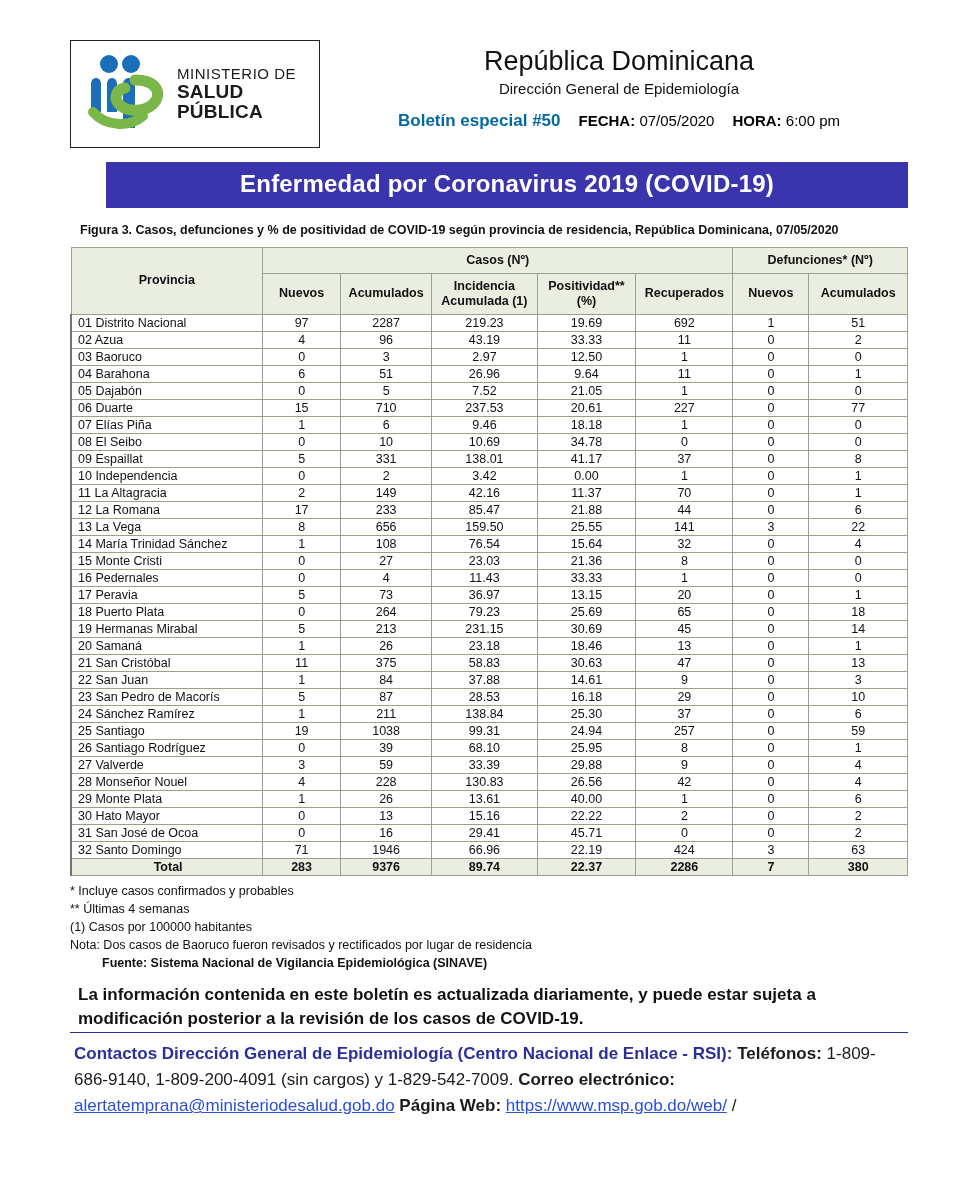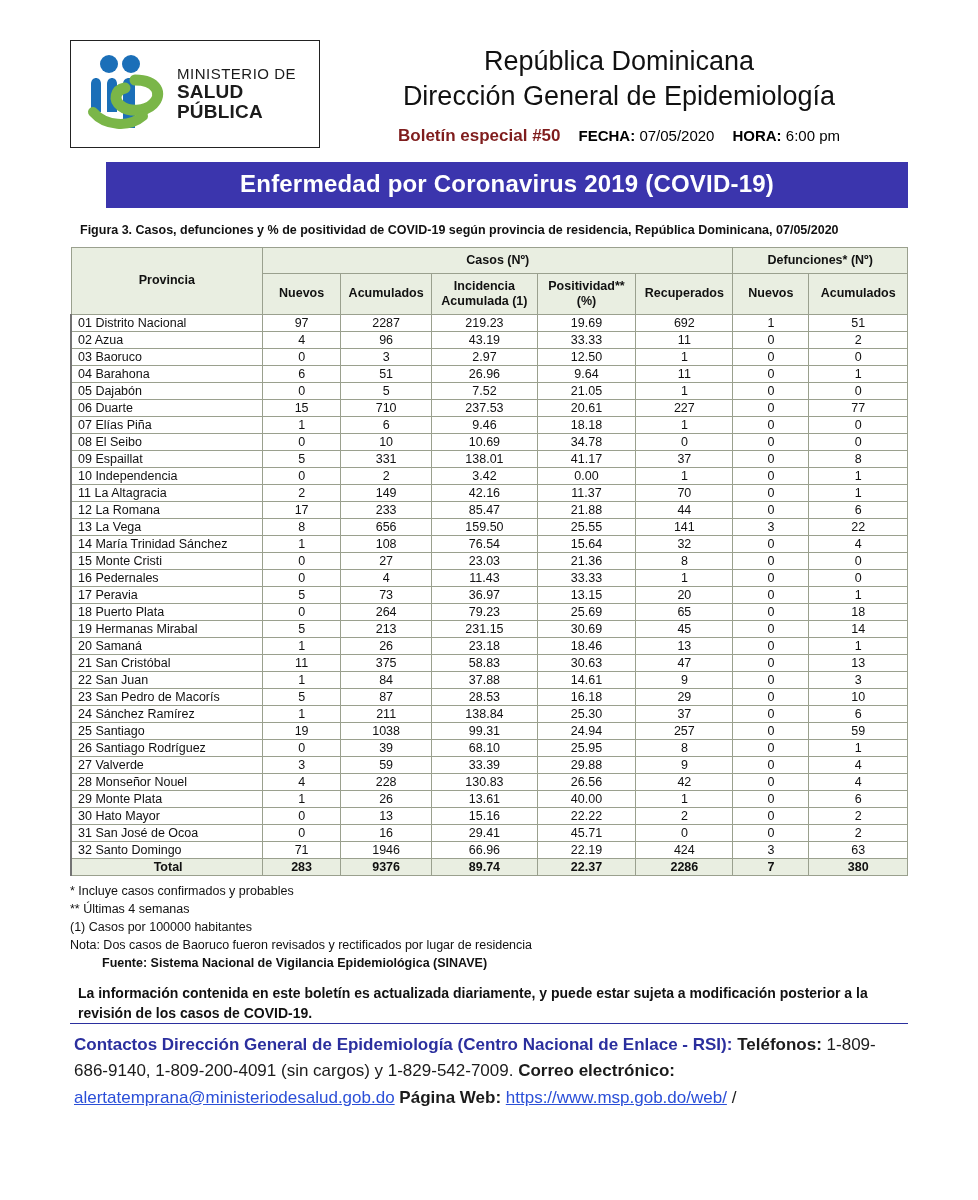--- a/index.html
+++ b/index.html
@@ -59,35 +59,35 @@
     flex: 1;
     text-align: center;
     padding-top: 6px;
   }
   .head-right .t1 {
     font-size: 27px;
     color: #111;
     line-height: 1.15;
   }
   .head-right .t2 {
-    font-size: 27px;
+    font-size: 15px;
     color: #111;
     line-height: 1.3;
     margin-top: 2px;
   }
   .head-line3 {
     margin-top: 12px;
     font-size: 15px;
     display: flex;
     justify-content: center;
     align-items: baseline;
     gap: 18px;
   }
   .head-line3 .bol {
-    color: #7f1d1d;
+    color: #0369a1;
     font-weight: bold;
     font-size: 17px;
   }
   .head-line3 .fecha b, .head-line3 .hora b { font-weight: bold; }
   
   .banner {
     margin-top: 14px;
     background: #3b35ad;
     color: #fff;
     text-align: center;
@@ -161,21 +161,21 @@
   
   .notes {
     margin-top: 6px;
     font-size: 12.5px;
     color: #111;
     line-height: 1.45;
   }
   .notes .b { font-weight: bold; padding-left: 32px; }
   .note-small {
     margin-top: 10px;
-    font-size: 14px;
+    font-size: 17px;
     font-weight: bold;
     padding-left: 8px;
   }
   
   .footer {
     margin-top: 0;
     border-top: 1px solid #2b2f9e;
     padding: 8px 4px 4px 4px;
     font-size: 17px;
     color: #1b1b1b;

